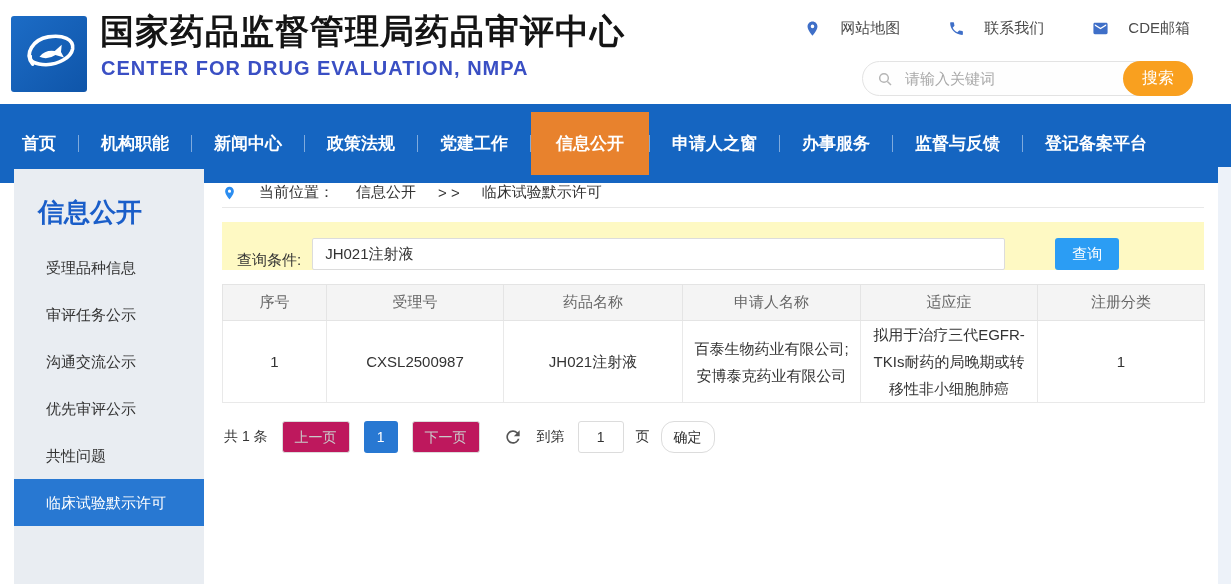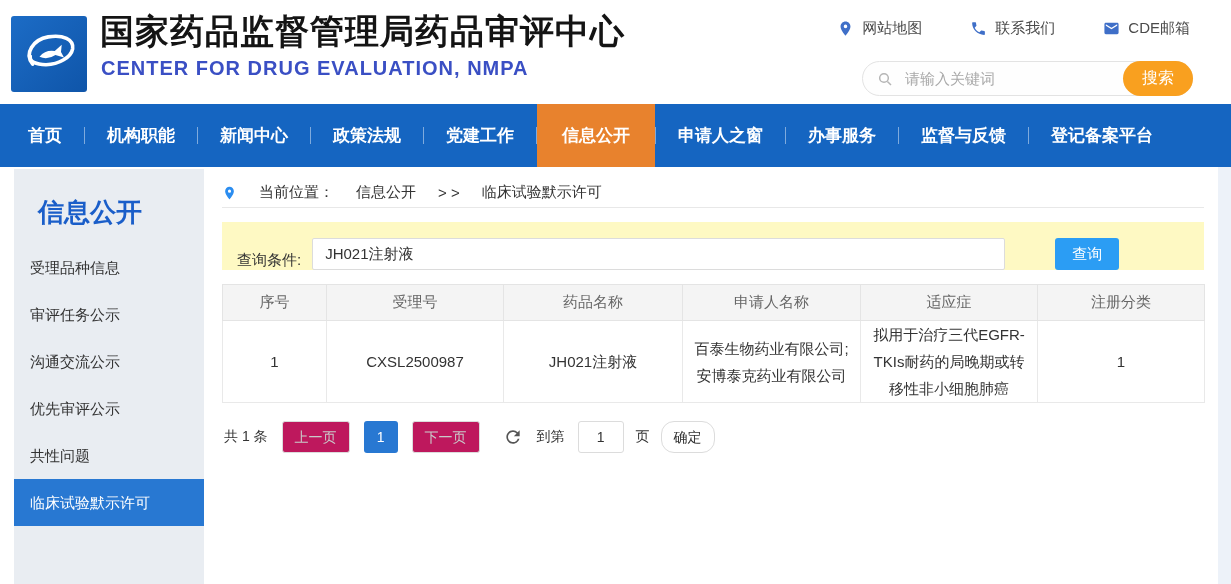--- a/index.html
+++ b/index.html
@@ -8,44 +8,44 @@
   .page { position:relative; width:1231px; height:584px; background:#fff; overflow:hidden; }
 
   
   .header { position:absolute; top:0; left:0; right:0; height:104px; background:#fff;padding-left:48px; }
   .logo { position:absolute; left:11px; top:16px; width:76px; height:76px; border-radius:3px;
           background:linear-gradient(135deg,#1c6cc6,#0f55a9); display:flex; align-items:center; justify-content:center; cursor:pointer; }
   .title-cn { position:absolute; left:100px; top:9px; font-size:34px; font-weight:700; color:#141414; letter-spacing:1px; white-space:nowrap; }
   .title-en { position:absolute; left:101px; top:57px; font-size:20px; font-weight:700; color:#3a4fc4; letter-spacing:1px; white-space:nowrap; }
 
   .quick-links { position:absolute; top:19px; right:41px; display:flex; align-items:center; gap:48px; }
-  .qlink { display:flex; align-items:center; gap:8px; font-size:15px; color:#4a4a4a; cursor:pointer; }
+  .qlink { display:flex; align-items:center; gap:19px; font-size:15px; color:#4a4a4a; cursor:pointer; }
   .qlink svg { width:17px; height:17px; fill:#3f6fc8; flex:0 0 auto; }
 
   .search { position:absolute; top:61px; right:38px; width:331px; height:35px; border:1px solid #e3e3e3;
             border-radius:18px; background:#fefefe; }
   .search svg.mag { position:absolute; left:14px; top:9px; width:16px; height:16px; }
   .search input { position:absolute; left:40px; top:2px; width:200px; height:29px; border:none; outline:none;
                   background:transparent; font-size:15px; color:#333; font-family:inherit; }
   .search input::placeholder { color:#a9a9a9; }
   .search .search-btn { position:absolute; right:-1px; top:-1px; width:70px; height:35px; border:none;
                         border-radius:18px; background:#f9a01f; color:#fff; font-size:16px; cursor:pointer; font-family:inherit; }
 
   
-  .nav { position:absolute; top:104px; left:0; right:0; height:63px; background:#1565c1;
-         display:flex; align-items:center; padding-left:6px; }
+  .nav { position:absolute; top:104px; left:0; right:0; height:79px; background:#1565c1;
+         display:flex; align-items:center; }
   .nav-item { height:63px; line-height:63px; padding:0 22px; color:#fff; font-size:17px; font-weight:700;
               cursor:pointer; white-space:nowrap; }
   .nav-item.active { background:#e8822d; padding:0 25px; }
   .nav-sep { width:1px; height:17px; background:rgba(255,255,255,.45); flex:0 0 auto; }
 
   
   .sidebar { position:absolute; left:14px; top:169px; width:190px; bottom:0; background:#e9edf2; }
   .sidebar-title { margin:26px 0 14px 24px; font-size:26px; font-weight:700; color:#1a5ec9; }
-  .side-item { height:47px; line-height:47px; padding-left:16px; font-size:15px; color:#333; cursor:pointer; }
+  .side-item { height:47px; line-height:47px; padding-left:32px; font-size:15px; color:#333; cursor:pointer; }
   .side-item.active { background:#2878d2; color:#fff; }
 
   
   .breadcrumb { position:absolute; left:222px; top:178px; width:982px; height:30px;
                 border-bottom:1px solid #e8e8e8; display:flex; align-items:center; gap:22px;
                 font-size:15px; color:#333; }
   .breadcrumb svg { width:15px; height:18px; fill:#2b8df0; flex:0 0 auto; }
   .crumb-link { cursor:pointer; }
 
   .query-band { position:absolute; left:222px; top:222px; width:982px; height:48px; background:#fef9c3;

